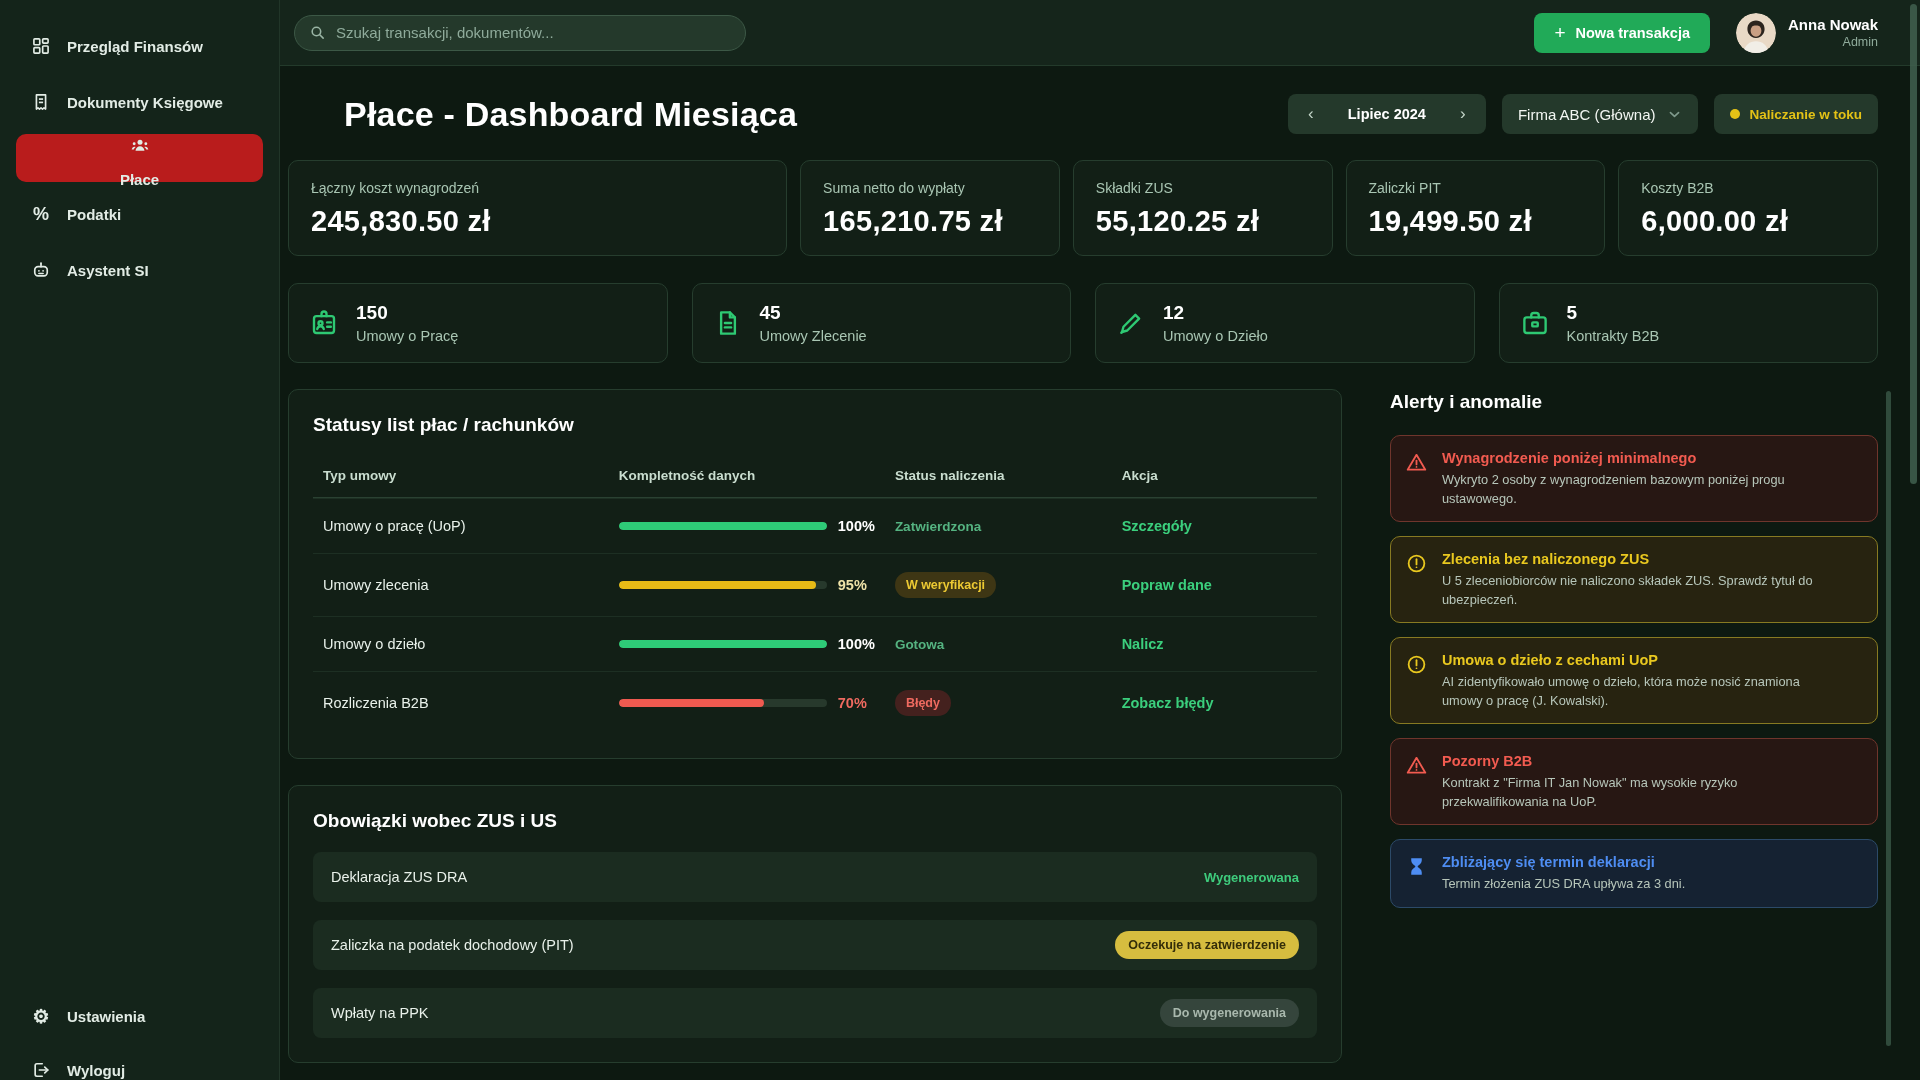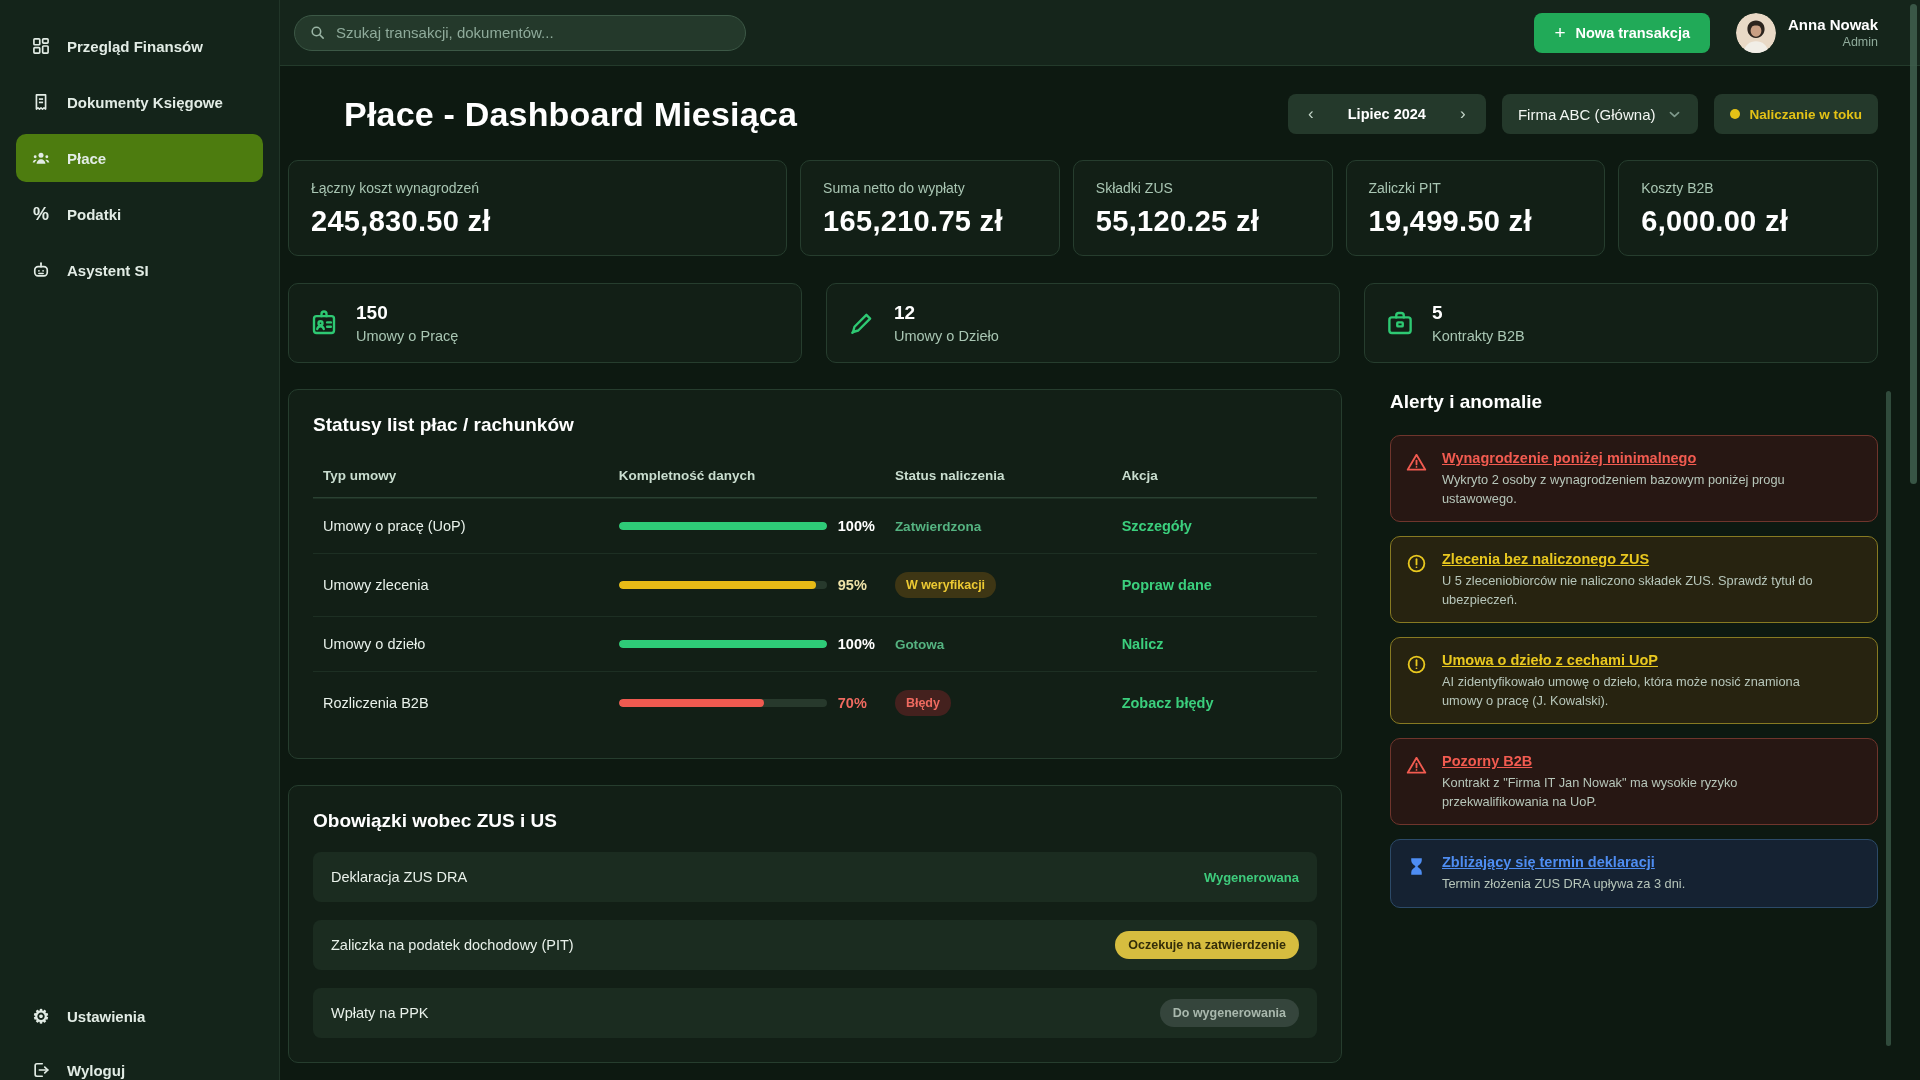--- a/index.html
+++ b/index.html
@@ -15,21 +15,21 @@
           display:flex; flex-direction:column; align-items:center; justify-content:center; flex:none; }
   .logo svg { width:20px; height:20px; }
   .logo-text { font-size:4px; letter-spacing:.6px; color:#6f8a79; margin-top:1px; }
   .brand-name { font-size:16px; font-weight:bold; color:#fff; }
   .brand-tag { font-size:12.5px; color:#3fc878; margin-top:4px; }
   .nav { display:flex; flex-direction:column; gap:8px; }
   .nav-item { display:flex; align-items:center; gap:15px; height:48px; padding:0 14px;
               border-radius:10px; color:#e2ece5; font-size:15px; font-weight:bold; cursor:pointer; }
   .nav-item .nicon { width:22px; height:22px; display:flex; align-items:center; justify-content:center; color:#e2ece5; flex:none; }
   .nav-item .nicon svg { width:20px; height:20px; }
-  .nav-item.active { background:#4d7c0f; }
+  .nav-item.active { background:#b91c1c;flex-direction:column; }
   .pct-glyph { font-size:18px; font-weight:bold; }
   .gear-glyph { font-size:19px; }
   .nav-bottom { margin-top:auto; margin-bottom:-14px; display:flex; flex-direction:column; gap:6px; }
 
   
   .main { flex:1; display:flex; flex-direction:column; min-width:0; }
   .topbar { height:66px; flex:none; background:#15251b; border-bottom:1px solid #233a2b;
             display:flex; align-items:center; padding:0 42px 0 14px; }
   .search { width:452px; height:36px; background:#24392b; border:1px solid #3c5846; border-radius:18px;
             display:flex; align-items:center; gap:10px; padding:0 14px; }
@@ -111,21 +111,21 @@
   .badge-solid { background:#d6bd3f; color:#332d09; font-size:12.5px; font-weight:bold; padding:7px 13px; border-radius:15px; }
   .badge-muted { background:#35453c; color:#a9b8ad; font-size:12.5px; font-weight:bold; padding:7px 13px; border-radius:15px; }
 
   
   .alerts { position:relative; padding-top:2px; }
   .alerts .panel-title { margin-bottom:22px; }
   .alert { border:1px solid; border-radius:10px; padding:14px 16px 13px 14px; margin-bottom:14px;
            display:flex; gap:13px; cursor:pointer; }
   .alert-ic { width:24px; height:24px; flex:none; margin-top:1px; }
   .alert-ic svg { width:23px; height:23px; }
-  .alert-title { font-size:14.5px; font-weight:bold; margin-bottom:5px;text-decoration:underline; }
+  .alert-title { font-size:14.5px; font-weight:bold; margin-bottom:5px; }
   .alert-body { font-size:12.8px; color:#b7c6ba; line-height:1.45; max-width:398px; }
   .alert.red { background:#271713; border-color:#6f352c; }
   .alert.red .alert-title, .alert.red .alert-ic { color:#f25b50; }
   .alert.yellow { background:#272310; border-color:#877a22; }
   .alert.yellow .alert-title, .alert.yellow .alert-ic { color:#e9c81f; }
   .alert.blue { background:#152232; border-color:#2c4a68; }
   .alert.blue .alert-title, .alert.blue .alert-ic { color:#4e8df2; }
 
   
   .alerts-scrollbar { position:absolute; right:-13px; top:2px; width:5px; height:655px; background:#3a5747;
@@ -305,20 +305,33 @@
                 <line x1="14.5" y1="15" x2="17.5" y2="15"></line>
             </svg></span>
           <div>
             <div class="stat-num">150</div>
             <div class="stat-label">Umowy o Pracę</div>
           </div>
         </div>
         <div class="stat">
           <span class="stat-icon">
             <svg viewBox="0 0 24 24" fill="none" stroke="currentColor" stroke-width="1.9" stroke-linecap="round" stroke-linejoin="round">
+              <path d="M6.5 3.5h7l4 4v13h-11z"></path>
+                <path d="M13.5 3.5v4h4"></path>
+              <line x1="9.5" y1="12" x2="14.5" y2="12"></line>
+                <line x1="9.5" y1="15.5" x2="14.5" y2="15.5"></line>
+            </svg></span>
+          <div>
+            <div class="stat-num">45</div>
+            <div class="stat-label">Umowy Zlecenie</div>
+          </div>
+        </div>
+        <div class="stat">
+          <span class="stat-icon">
+            <svg viewBox="0 0 24 24" fill="none" stroke="currentColor" stroke-width="1.9" stroke-linecap="round" stroke-linejoin="round">
               <path d="M15.5 5.5l3 3L9 18l-4.2 1.2L6 15z"></path>
                 <circle cx="4.3" cy="19.7" r="1" fill="currentColor" stroke="none"></circle>
             </svg></span>
           <div>
             <div class="stat-num">12</div>
             <div class="stat-label">Umowy o Dzieło</div>
           </div>
         </div>
         <div class="stat">
           <span class="stat-icon">

